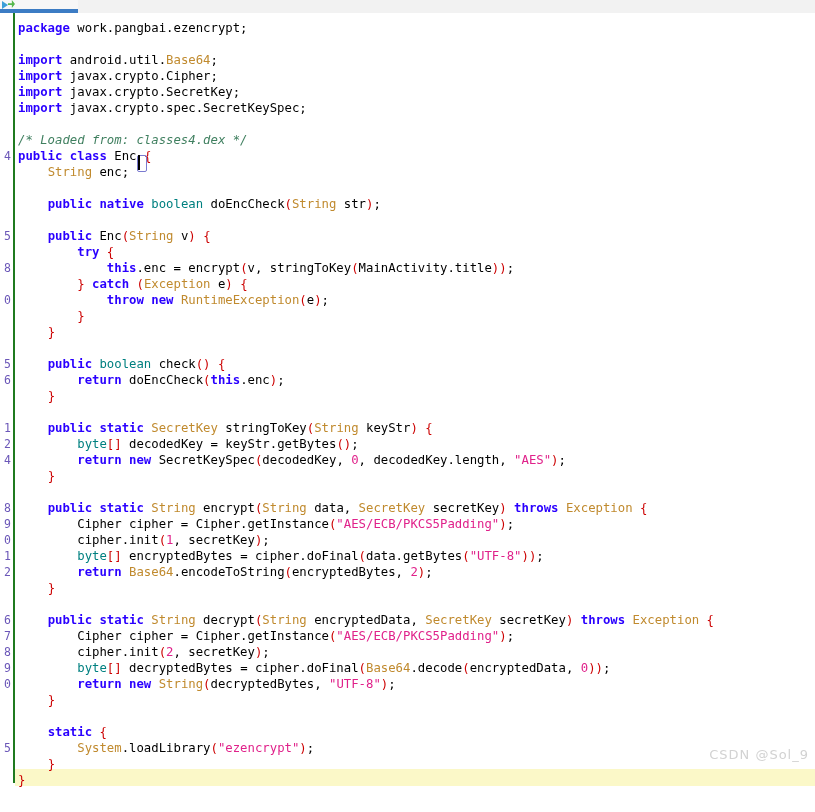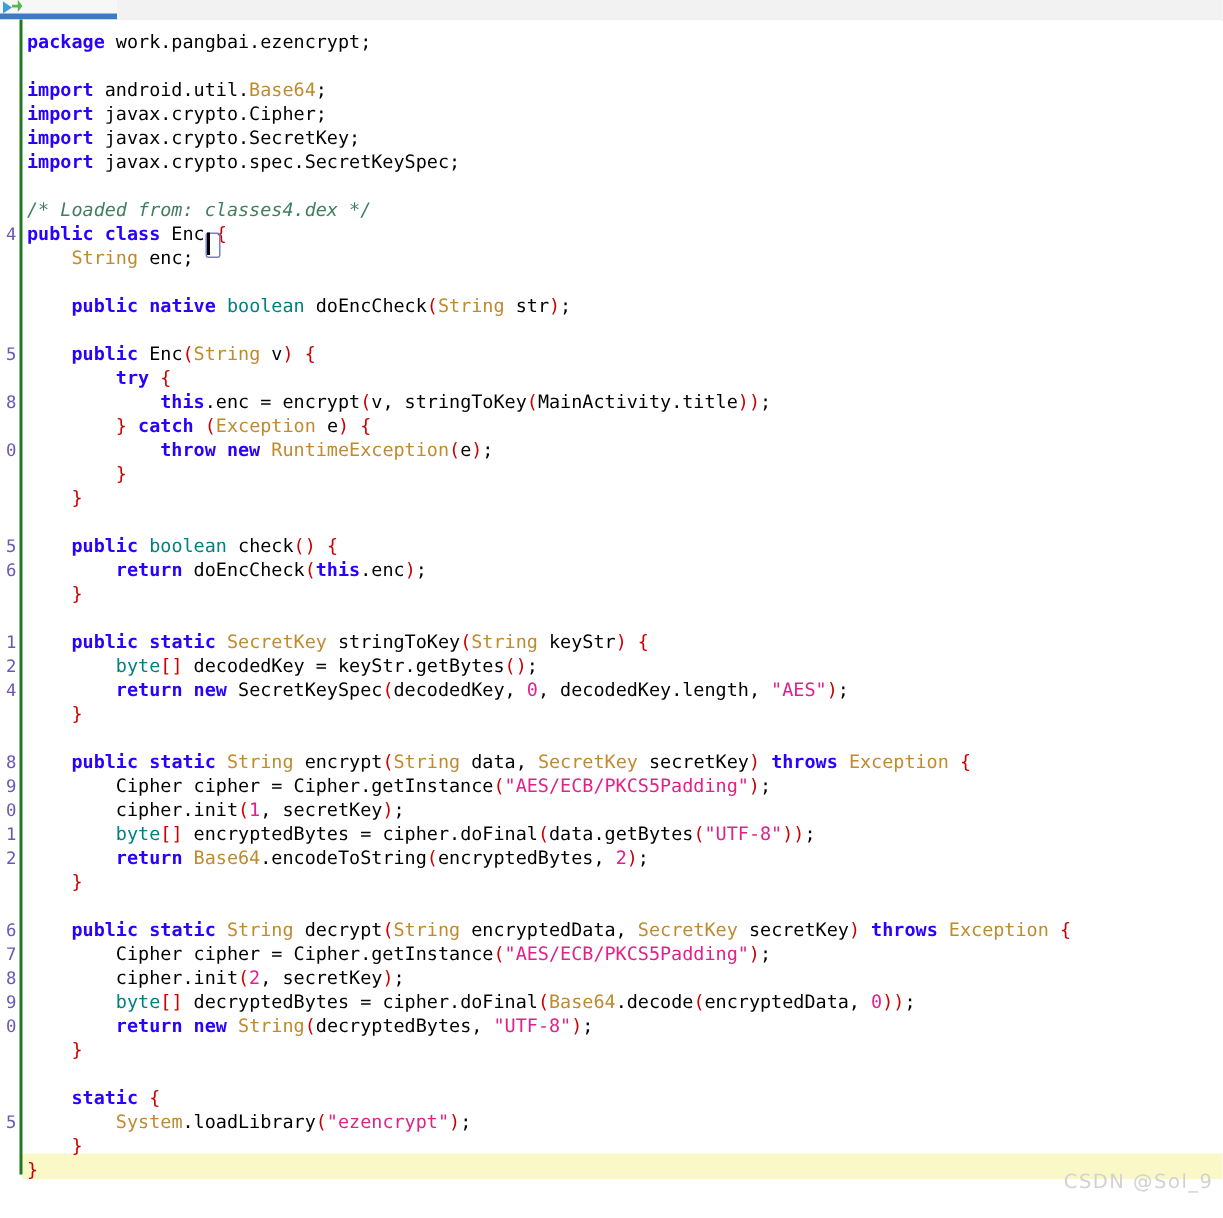--- a/index.html
+++ b/index.html
@@ -133,21 +133,21 @@
     top: 142px;
     width: 1.5px;
     height: 15px;
     background: #000000;
   }
 
   
   #watermark {
     position: absolute;
     right: 6px;
-    top: 781px;
+    top: 747px;
     font-family: "DejaVu Sans", sans-serif;
     font-size: 13px;
     letter-spacing: 1px;
     color: #d2d2d2;
     white-space: pre;
   }
 </style>
 </head>
 <body>
 

